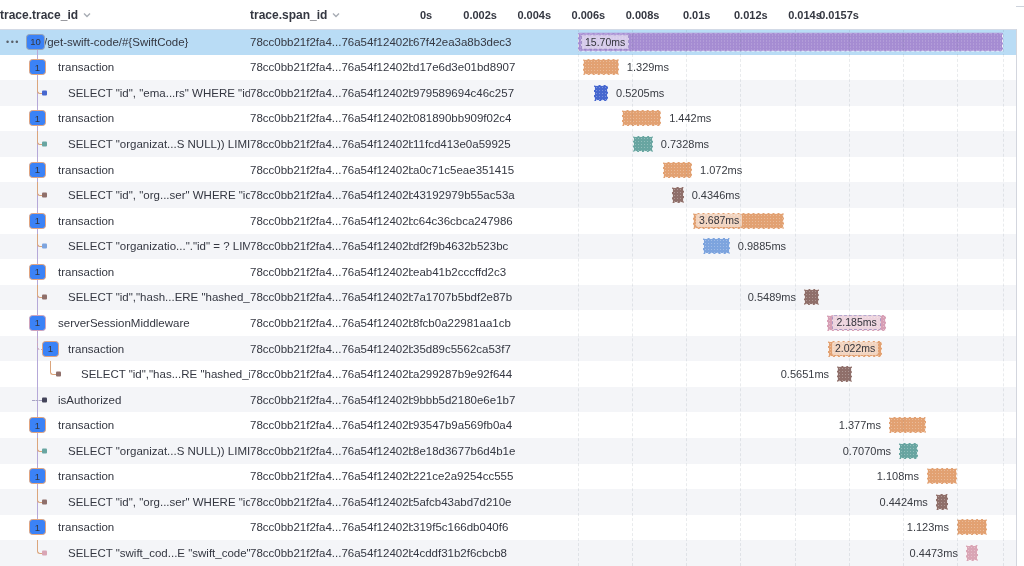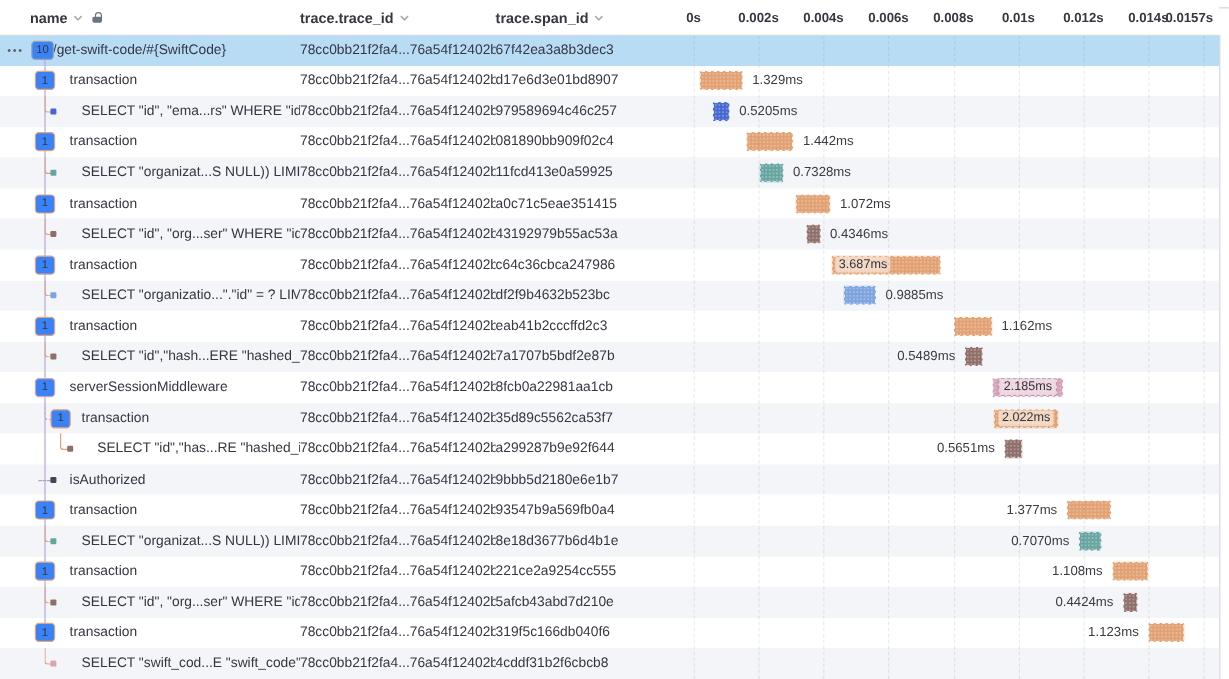--- a/index.html
+++ b/index.html
@@ -72,30 +72,20 @@
 <body>
 
 <div id="app">
 
   <div class="artifact art-box" style="left:2px;top:-6px;width:127px;height:10px;"></div>
   <div class="artifact art-chip" style="left:178px;top:0;width:36px;height:3px;opacity:.8;"></div>
   <div class="artifact art-chip" style="left:222px;top:0;width:36px;height:3px;opacity:.8;"></div>
   <div class="artifact art-box" style="left:943px;top:-8px;width:110px;height:13px;"></div>
 
   <div id="hdr">
-    <div class="hcell hname">
-      <span>name</span>
-      <svg class="chev" viewBox="0 0 10 10">
-          <path d="M2 3.5 L5 6.5 L8 3.5" fill="none" stroke="#8b919c" stroke-width="1.4"></path>
-        </svg>
-      <span class="lock">
-          <span class="shackle"></span>
-          <span class="bodyp"></span>
-        </span>
-    </div>
     <div class="hcell">
       <span>trace.trace_id</span>
       <svg class="chev" viewBox="0 0 10 10">
           <path d="M2 3.5 L5 6.5 L8 3.5" fill="none" stroke="#8b919c" stroke-width="1.4"></path>
         </svg>
     </div>
     <div class="hcell">
       <span>trace.span_id</span>
       <svg class="chev" viewBox="0 0 10 10">
           <path d="M2 3.5 L5 6.5 L8 3.5" fill="none" stroke="#8b919c" stroke-width="1.4"></path>
@@ -117,20 +107,25 @@
   <div id="tbody">
     <div id="trunk" style="left: 37px; top: 19.7857px; height: 478.857px;"></div>
   <div class="row selected" style="height: 25.5714px;">
         <div class="cell name-cell">
           <div class="dots">•••</div>
           <div class="numbox rootbadge" style="left: 26px;">10</div>
           <span class="row-name" style="left: 44px;">/get-swift-code/#{SwiftCode}</span>
         </div>
         <div class="cell id-cell">78cc0bb21f2fa4...76a54f12402bf0</div>
         <div class="cell id-cell">67f42ea3a8b3dec3</div>
+        <div class="tl-cell">
+          <div class="bar rootbar" style="left: 13px; width: 424.999px; background-color: rgb(165, 140, 210); background-image: repeating-linear-gradient(90deg, transparent 0px, transparent 52.9px, rgba(255, 255, 255, 0.65) 52.9px, rgba(255, 255, 255, 0.65) 54.1px), radial-gradient(rgba(255, 255, 255, 0.28) 0.8px, transparent 0.9px);">
+            <span class="chip insideleft dashedchip">15.70ms</span>
+          </div>
+        </div>
       </div>
       <div class="row" style="height: 25.5714px;">
         <div class="cell name-cell">
           <div class="numbox" style="left: 29px;">1</div>
           <span class="row-name" style="left: 58px;">transaction</span>
         </div>
         <div class="cell id-cell">78cc0bb21f2fa4...76a54f12402bf0</div>
         <div class="cell id-cell">d17e6d3e01bd8907</div>
         <div class="tl-cell">
           <div class="bar" style="left: 17.8726px; width: 35.976px; background-color: rgb(226, 161, 114);"></div>
@@ -226,24 +221,20 @@
           <span class="durlabel" style="left: 172.822px;">0.9885ms</span>
         </div>
       </div>
       <div class="row" style="height: 25.5714px;">
         <div class="cell name-cell">
           <div class="numbox" style="left: 29px;">1</div>
           <span class="row-name" style="left: 58px;">transaction</span>
         </div>
         <div class="cell id-cell">78cc0bb21f2fa4...76a54f12402bf0</div>
         <div class="cell id-cell">eab41b2cccffd2c3</div>
-        <div class="tl-cell">
-          <div class="bar" style="left: 230.101px; width: 31.4553px; background-color: rgb(226, 161, 114);"></div>
-          <span class="durlabel" style="left: 269.557px;">1.162ms</span>
-        </div>
       </div>
       <div class="row alt" style="height: 25.5714px;">
         <div class="cell name-cell">
           <div class="conn" style="left: 37px; width: 5px;"></div>
           <div class="bullet" style="left: 42px; background: rgb(143, 111, 106);"></div>
           <span class="row-name" style="left: 68px;">SELECT "id","hash...ERE "hashed_id"=?</span>
         </div>
         <div class="cell id-cell">78cc0bb21f2fa4...76a54f12402bf0</div>
         <div class="cell id-cell">7a1707b5bdf2e87b</div>
         <div class="tl-cell">
@@ -363,20 +354,24 @@
         </div>
       </div>
       <div class="row alt" style="height: 25.5714px;">
         <div class="cell name-cell">
           <div class="conn" style="left: 37px; width: 5px;"></div>
           <div class="bullet" style="left: 42px; background: rgb(217, 165, 181);"></div>
           <span class="row-name" style="left: 68px;">SELECT "swift_cod...E "swift_code"=?</span>
         </div>
         <div class="cell id-cell">78cc0bb21f2fa4...76a54f12402bf0</div>
         <div class="cell id-cell">4cddf31b2f6cbcb8</div>
+        <div class="tl-cell">
+          <div class="bar" style="left: 400.913px; width: 12.1084px; background-color: rgb(217, 165, 181);"></div>
+          <span class="durlabel leftpos" style="left: 392.913px;">0.4473ms</span>
+        </div>
       </div>
     </div>
 
 <div class="gridline" style="left: 578px;"></div>
     <div class="gridline" style="left: 632.14px;"></div>
     <div class="gridline" style="left: 686.28px;"></div>
     <div class="gridline" style="left: 740.42px;"></div>
     <div class="gridline" style="left: 794.56px;"></div>
     <div class="gridline" style="left: 848.7px;"></div>
     <div class="gridline" style="left: 902.84px;"></div>

